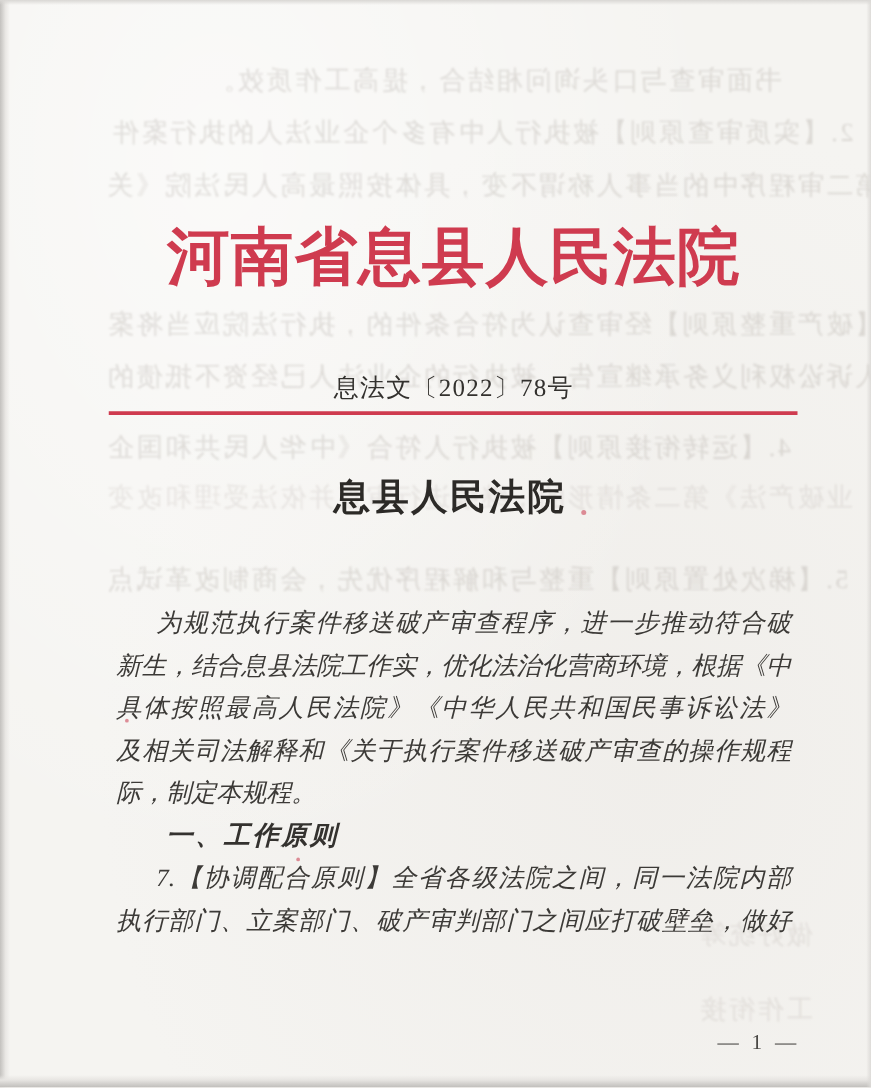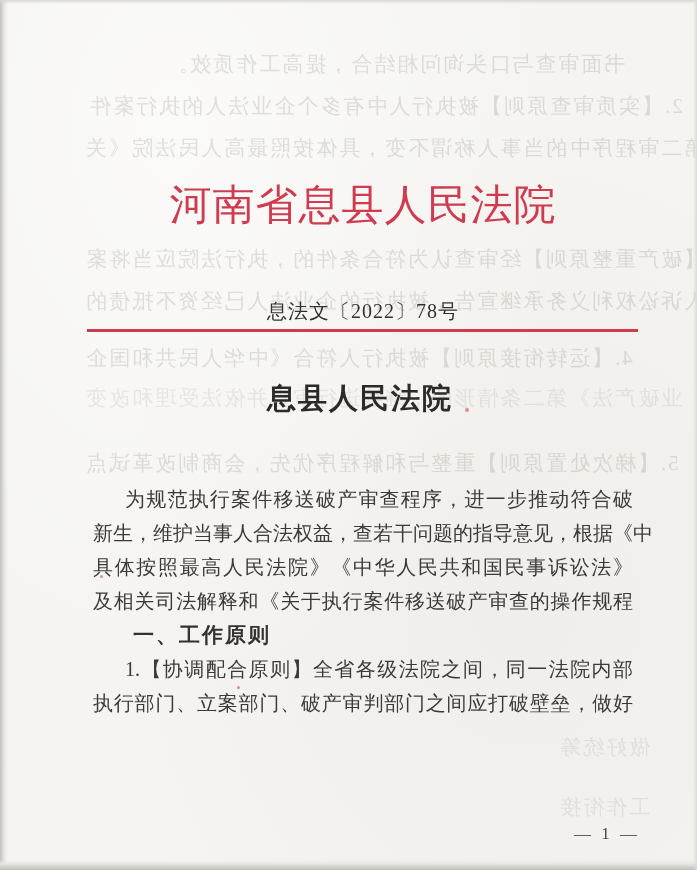--- a/index.html
+++ b/index.html
@@ -46,22 +46,22 @@
   }
   .bleed.light{color:rgba(120,110,102,.13);}
 
   .speck{position:absolute;width:4px;height:4px;border-radius:50%;
     background:rgba(200,55,75,.55);}
 
   .red-title{
     position:absolute;top:176px;left:93px;width:540px;
     text-align:center;
     font-family:var(--serif);
-    font-weight:normal;
-    font-size:42px;line-height:58px;
+    font-weight:bold;
+    font-size:50px;line-height:58px;
     letter-spacing:1px;
     color:var(--red);
   }
   .doc-number{
     position:absolute;top:299px;left:93px;width:540px;
     text-align:center;
     font-size:20px;line-height:24px;
     color:#33312e;
     letter-spacing:1px;
   }
@@ -80,21 +80,21 @@
   .body-text{
     position:absolute;top:482px;left:93px;width:540px;
     font-size:20px;line-height:34px;
     color:var(--ink);
     font-family:var(--serif);
   }
   .body-text .ln{
     text-align:justify;
     text-align-last:justify;
     text-justify:inter-character;
-    height:34px;overflow:visible;white-space:nowrap;
+    height:34px;overflow:visible;white-space:nowrap;font-style:italic;
   }
   .body-text .ln.indent{text-indent:32px;}
   .body-text .ln.plain{text-align:left;text-align-last:left;}
   .body-text .ln.heading{
     text-align:center;text-align-last:left;
     padding-left:40px;
     font-family:var(--sans);
     font-weight:bold;
     font-size:21px;
     color:#34322f;
@@ -131,25 +131,26 @@
   <div class="doc-number">息法文〔2022〕78号</div>
 
   <div class="red-rule"></div>
 
   <div class="doc-title">
     <div class="t1">息县人民法院</div>
   </div>
 
   <div class="body-text">
     <div class="ln indent">为规范执行案件移送破产审查程序，进一步推动符合破</div>
-    <div class="ln">新生，维护当事人合法权益，查若干问题的指导意见，根据《中</div>
+    <div class="ln">新生，结合息县法院工作实，优化法治化营商环境，根据《中</div>
     <div class="ln">具体按照最高人民法院》《中华人民共和国民事诉讼法》</div>
     <div class="ln">及相关司法解释和《关于执行案件移送破产审查的操作规程</div>
+    <div class="ln plain">际，制定本规程。</div>
     <div class="ln heading">一、工作原则</div>
-    <div class="ln indent">1.【协调配合原则】全省各级法院之间，同一法院内部</div>
+    <div class="ln indent">7.【协调配合原则】全省各级法院之间，同一法院内部</div>
     <div class="ln">执行部门、立案部门、破产审判部门之间应打破壁垒，做好</div>
   </div>
 
   <div class="page-num">— 1 —</div>
 
   <div class="edge-left"></div>
   <div class="edge-bottom"></div>
   <div class="edge-top"></div>
   <div class="edge-right"></div>
 

